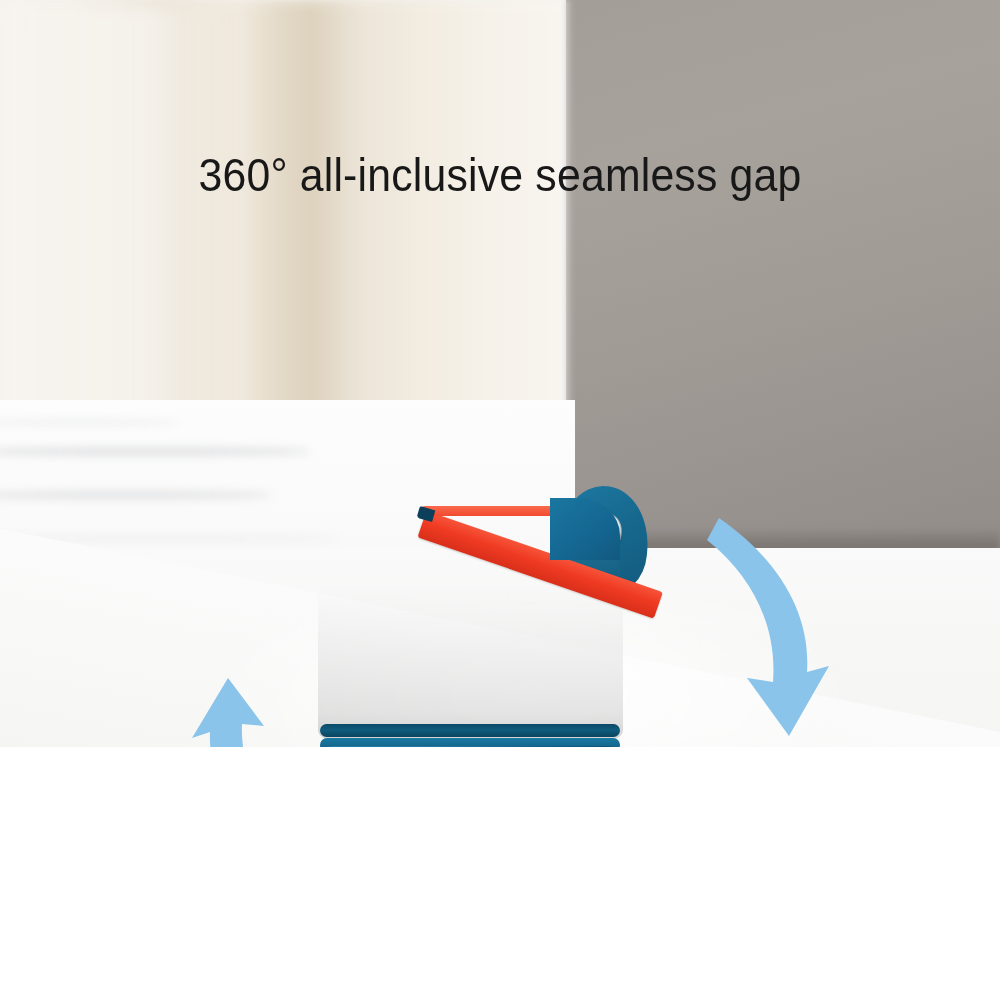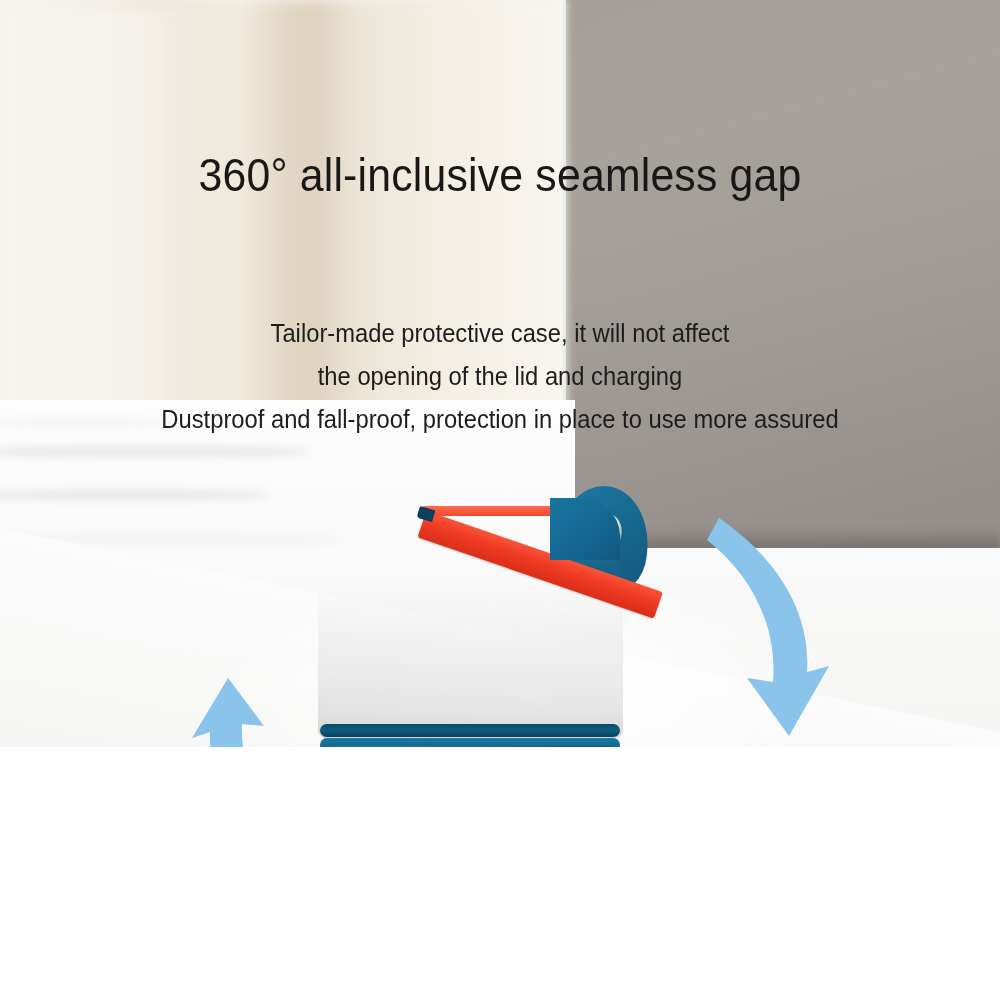--- a/index.html
+++ b/index.html
@@ -250,25 +250,20 @@
     <div class="platform-cream"></div>
     <div class="platform-lower"></div>
     <div class="platform-edge"></div>
     <div class="platform-white"></div>
 
     <div class="table-sheen"></div>
   </div>
 
   <div class="headline">360° all-inclusive seamless gap</div>
 
-  <div class="subcopy">
-    <div class="ln">Tailor-made protective case, it will not affect</div>
-    <div class="ln">the opening of the lid and charging</div>
-    <div class="ln">Dustproof and fall-proof, protection in place to use more assured</div>
-  </div>
 
   <svg class="arrow arrow-left" viewBox="0 0 180 270">
     <path d="M104 248 C 58 212, 28 164, 30 112 L 12 118 L 48 58 L 84 106 L 62 104
              C 60 150, 82 192, 122 224 Z" fill="#8ac4ea"></path>
   </svg>
 
   <svg class="arrow arrow-right" viewBox="0 0 180 250">
     <path d="M34 18 C 92 58, 126 112, 122 172 L 144 166 L 104 236 L 62 178 L 88 182
              C 92 132, 72 80, 22 40 Z" fill="#8ac4ea"></path>
   </svg>

